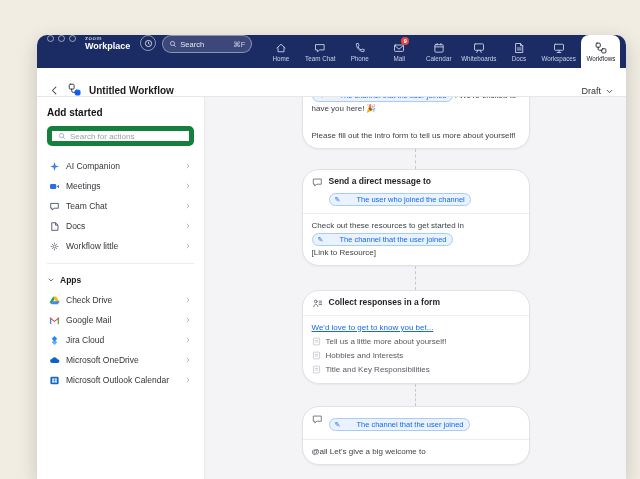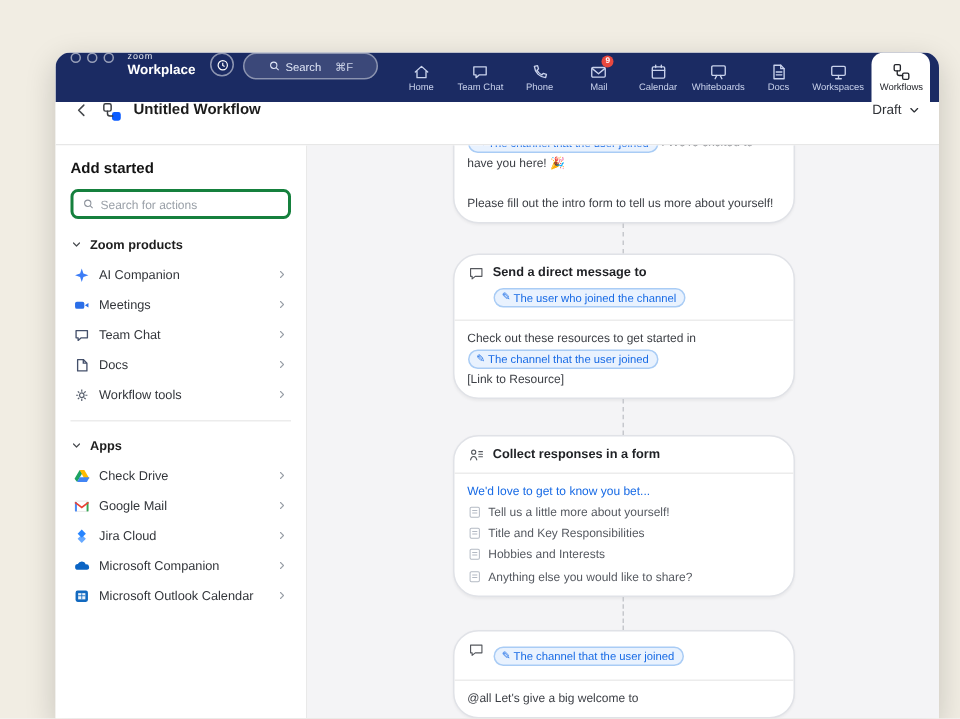--- a/index.html
+++ b/index.html
@@ -10,42 +10,42 @@
 
   
   .topnav{height:33px;background:#1b2b63;display:flex;padding-left:10px;flex:0 0 auto;color:#fff}
   .lights{display:flex;gap:4px;margin-right:9px}
   .light{width:7px;height:7px;border-radius:50%;border:1px solid rgba(255,255,255,.55)}
   .logo{margin-right:10px;line-height:1.1;white-space:nowrap}
   .logo .z{font-size:6px;letter-spacing:.6px;opacity:.9}
   .logo .w{font-size:9px;font-weight:bold}
   .histbtn{width:16px;height:16px;border-radius:50%;border:1px solid rgba(255,255,255,.5);display:flex;align-items:center;justify-content:center;margin-right:6px;flex:0 0 auto}
   .histbtn svg{width:9px;height:9px;stroke:#fff;fill:none;stroke-width:1.4}
-  .searchbox{width:90px;height:18px;border-radius:9px;background:rgba(255,255,255,.14);border:1px solid rgba(255,255,255,.42);display:flex;align-items:center;padding:0 16px;gap:3px;font-size:7.5px;color:#e2e8f8;flex:0 0 auto}
+  .searchbox{width:90px;height:18px;border-radius:9px;background:rgba(255,255,255,.14);border:1px solid rgba(255,255,255,.42);display:flex;align-items:center;padding:0 6px;gap:3px;font-size:7.5px;color:#e2e8f8;flex:0 0 auto}
   .searchbox svg{width:8px;height:8px;stroke:#e2e8f8;fill:none;stroke-width:1.4;flex:0 0 auto}
   .searchbox .sc{margin-left:auto;opacity:.85}
   .nav-items{display:flex;flex:1;justify-content:space-evenly;align-items:stretch;margin-left:6px;height:100%}
   .nav-item{display:flex;flex-direction:column;align-items:center;justify-content:center;gap:1px;font-size:6.3px;color:#c9d2ec;min-width:34px;position:relative;cursor:default}
   .nav-item svg{width:12px;height:12px;stroke:currentColor;fill:none;stroke-width:1.2;stroke-linecap:round;stroke-linejoin:round}
   .nav-item.active{background:#fff;color:#23252b;border-radius:8px 8px 0 0;padding:0 5px}
   .badge{position:absolute;top:2px;left:calc(50% + 2px);background:#e8483f;color:#fff;font-size:5.5px;border-radius:5px;padding:0 2.5px;line-height:8px;font-weight:bold}
 
   
-  .pagehead{height:29px;background:#fff;border-bottom:1px solid #e7e7e7;display:flex;align-items:flex-start;padding:0 12px;gap:8px;flex:0 0 auto}
+  .pagehead{height:29px;background:#fff;border-bottom:1px solid #e7e7e7;display:flex;align-items:flex-end;padding:0 12px;gap:8px;flex:0 0 auto}
   .backbtn svg{width:11px;height:11px;stroke:#45484d;fill:none;stroke-width:1.5;stroke-linecap:round;stroke-linejoin:round}
   .wfico svg{width:13px;height:13px}
   .pagehead .title{font-size:10px;font-weight:bold;color:#1c1c1c}
   .draft{margin-left:auto;display:flex;align-items:center;gap:4px;font-size:9px;color:#2f3237}
   .draft svg{width:9px;height:9px;stroke:#2f3237;fill:none;stroke-width:1.5;stroke-linecap:round;stroke-linejoin:round}
 
   
   .main{flex:1;display:flex;min-height:0}
   .sidebar{width:168px;background:#fff;border-right:1px solid #e9e9e9;padding:10px 10px;overflow:hidden;flex:0 0 auto}
   .sb-title{font-size:10px;font-weight:bold;color:#141414;margin-bottom:8px}
-  .sb-search{height:20px;border:2px solid #15803d;border-radius:5px;display:flex;align-items:center;gap:4px;padding:0 6px;margin-bottom:10px;background:#fff}
+  .sb-search{height:20px;border:5px solid #15803d;border-radius:5px;display:flex;align-items:center;gap:4px;padding:0 6px;margin-bottom:10px;background:#fff}
   .sb-search svg{width:8px;height:8px;stroke:#8c929b;fill:none;stroke-width:1.4;flex:0 0 auto}
   .sb-search input{border:none;outline:none;font-size:8px;color:#333;width:100%;font-family:"Liberation Sans",sans-serif;background:transparent}
   .sb-search input::placeholder{color:#9aa0a8}
   .sb-section{display:flex;align-items:center;gap:5px;font-size:8.5px;font-weight:bold;color:#1e1e1e;margin:9px 0 3px;padding:2px 0}
   .sb-section svg{width:8px;height:8px;stroke:#4a4d52;fill:none;stroke-width:1.6;stroke-linecap:round;stroke-linejoin:round}
   .sb-item{display:flex;align-items:center;gap:6px;font-size:8.5px;color:#32353a;padding:4.5px 2px;border-radius:4px;cursor:default}
   .sb-item .lbl{flex:1;white-space:nowrap;overflow:hidden;text-overflow:ellipsis}
   .sb-item svg.chev{width:8px;height:8px;stroke:#9aa0a8;fill:none;stroke-width:1.5;flex:0 0 auto;stroke-linecap:round;stroke-linejoin:round}
   .appico{width:11px;height:11px;flex:0 0 auto}
   .sb-divider{height:1px;background:#ececec;margin:7px 0 2px}
@@ -53,24 +53,24 @@
   
   .canvas{flex:1;background:#f4f4f6;overflow:hidden;display:flex;flex-direction:column;align-items:center}
   .card{width:228px;background:#fff;border:1px solid #e0e2e7;border-radius:17px;box-shadow:0 1px 2px rgba(0,0,0,.05);flex:0 0 auto}
   .card.cut-top{margin-top:-16px;border-top-left-radius:0;border-top-right-radius:0}
   .card-head{padding:6px 9px;border-bottom:1px solid #ececec;display:flex;gap:6px}
   .card-head .hico{width:11px;height:11px;flex:0 0 auto;margin-top:1px}
   .card-head .hico svg{width:11px;height:11px;stroke:#55585e;fill:none;stroke-width:1.1;stroke-linecap:round;stroke-linejoin:round}
   .card-title{font-size:8.5px;font-weight:bold;color:#1f2125;line-height:1.3}
   .card-body{padding:6px 9px 7px;font-size:8px;color:#3c3f45;line-height:1.4}
   .card-body .row{min-height:11px}
-  .pill{display:inline-flex;align-items:center;gap:2px;background:#e9f2fe;border:1px solid #a9ccf5;color:#176ae5;border-radius:8px;padding:0 5px;font-size:7.5px;line-height:11px;white-space:nowrap;margin:1px 0;vertical-align:middle}
+  .pill{display:inline-flex;align-items:center;gap:16px;background:#e9f2fe;border:1px solid #a9ccf5;color:#176ae5;border-radius:8px;padding:0 5px;font-size:7.5px;line-height:11px;white-space:nowrap;margin:1px 0;vertical-align:middle}
   .pill .pen{font-size:7px}
   .connector{width:0;border-left:1px dashed #c6c8cd;flex:0 0 auto}
-  .formlink{color:#176ae5;cursor:pointer}
+  .formlink{color:#176ae5;text-decoration:underline;cursor:pointer}
   .chk{display:flex;align-items:center;gap:5px;color:#565a61;margin-top:3px}
   .chk svg{width:9px;height:9px;stroke:#b4bac4;fill:none;stroke-width:1.2;flex:0 0 auto}
   .mt6{margin-top:16px}
 </style>
 </head>
 <body>
 
 <div class="window">
 
   <div class="topnav">
@@ -191,26 +191,20 @@
     <div class="sidebar">
       <div class="sb-title">Add started</div>
       <div class="sb-search">
         <svg viewBox="0 0 16 16">
             <circle cx="7" cy="7" r="4.2"></circle>
             <path d="m10.2 10.2 3.3 3.3"></path>
           </svg>
         <input type="text" placeholder="Search for actions" style="">
       </div>
 
-      <div class="sb-section">
-        <svg viewBox="0 0 16 16">
-            <path d="m4 6 4 4 4-4"></path>
-          </svg>
-        <span>Zoom products</span>
-      </div>
 
       <div class="sb-item">
         <svg class="appico" viewBox="0 0 16 16">
             <path fill="#3c7df7" d="M8 1.5 9.6 6.4 14.5 8 9.6 9.6 8 14.5 6.4 9.6 1.5 8 6.4 6.4Z"></path>
           </svg>
         <span class="lbl">AI Companion</span>
         <svg class="chev" viewBox="0 0 16 16">
             <path d="m6 4 4 4-4 4"></path>
           </svg>
       </div>
@@ -241,21 +235,21 @@
         <span class="lbl">Docs</span>
         <svg class="chev" viewBox="0 0 16 16">
             <path d="m6 4 4 4-4 4"></path>
           </svg>
       </div>
       <div class="sb-item">
         <svg class="appico" viewBox="0 0 16 16">
             <circle cx="8" cy="8" r="2.2" stroke="#5a6270" fill="none" stroke-width="1.2"></circle>
             <path d="M8 2.5v2M8 11.5v2M2.5 8h2M11.5 8h2M4.2 4.2l1.4 1.4M10.4 10.4l1.4 1.4M11.8 4.2l-1.4 1.4M5.6 10.4 4.2 11.8" stroke="#5a6270" stroke-width="1.2"></path>
           </svg>
-        <span class="lbl">Workflow tools</span>
+        <span class="lbl">Workflow little</span>
         <svg class="chev" viewBox="0 0 16 16">
             <path d="m6 4 4 4-4 4"></path>
           </svg>
       </div>
 
       <div class="sb-divider"></div>
 
       <div class="sb-section">
         <svg viewBox="0 0 16 16">
             <path d="m4 6 4 4 4-4"></path>
@@ -293,21 +287,21 @@
           </svg>
         <span class="lbl">Jira Cloud</span>
         <svg class="chev" viewBox="0 0 16 16">
             <path d="m6 4 4 4-4 4"></path>
           </svg>
       </div>
       <div class="sb-item">
         <svg class="appico" viewBox="0 0 16 16">
             <path fill="#0b64c4" d="M4.5 11.5a2.8 2.8 0 0 1-.3-5.6A4.2 4.2 0 0 1 12 6.2a2.6 2.6 0 0 1 .9 5.3z"></path>
           </svg>
-        <span class="lbl">Microsoft Companion</span>
+        <span class="lbl">Microsoft OneDrive</span>
         <svg class="chev" viewBox="0 0 16 16">
             <path d="m6 4 4 4-4 4"></path>
           </svg>
       </div>
       <div class="sb-item">
         <svg class="appico" viewBox="0 0 16 16">
             <rect x="2" y="2.5" width="12" height="11" rx="2" fill="#1269bf"></rect>
             <rect x="4.5" y="5" width="7" height="6" fill="#fff" opacity=".92"></rect>
             <path d="M4.5 7.5h7M8 5v6" stroke="#1269bf" stroke-width="0.8"></path>
           </svg>
@@ -381,35 +375,28 @@
                 <rect x="2.5" y="2" width="11" height="12" rx="1.5"></rect>
                 <path d="M5 6h6M5 9h6"></path>
               </svg>
             <span>Tell us a little more about yourself!</span>
           </div>
           <div class="chk">
             <svg viewBox="0 0 16 16">
                 <rect x="2.5" y="2" width="11" height="12" rx="1.5"></rect>
                 <path d="M5 6h6M5 9h6"></path>
               </svg>
-            <span>Title and Key Responsibilities</span>
+            <span>Hobbies and Interests</span>
           </div>
           <div class="chk">
             <svg viewBox="0 0 16 16">
                 <rect x="2.5" y="2" width="11" height="12" rx="1.5"></rect>
                 <path d="M5 6h6M5 9h6"></path>
               </svg>
-            <span>Hobbies and Interests</span>
-          </div>
-          <div class="chk">
-            <svg viewBox="0 0 16 16">
-                <rect x="2.5" y="2" width="11" height="12" rx="1.5"></rect>
-                <path d="M5 6h6M5 9h6"></path>
-              </svg>
-            <span>Anything else you would like to share?</span>
+            <span>Title and Key Responsibilities</span>
           </div>
         </div>
       </div>
 
       <div class="connector" style="height:22px"></div>
 
       <div class="card">
         <div class="card-head">
           <span class="hico">
             <svg viewBox="0 0 16 16">

